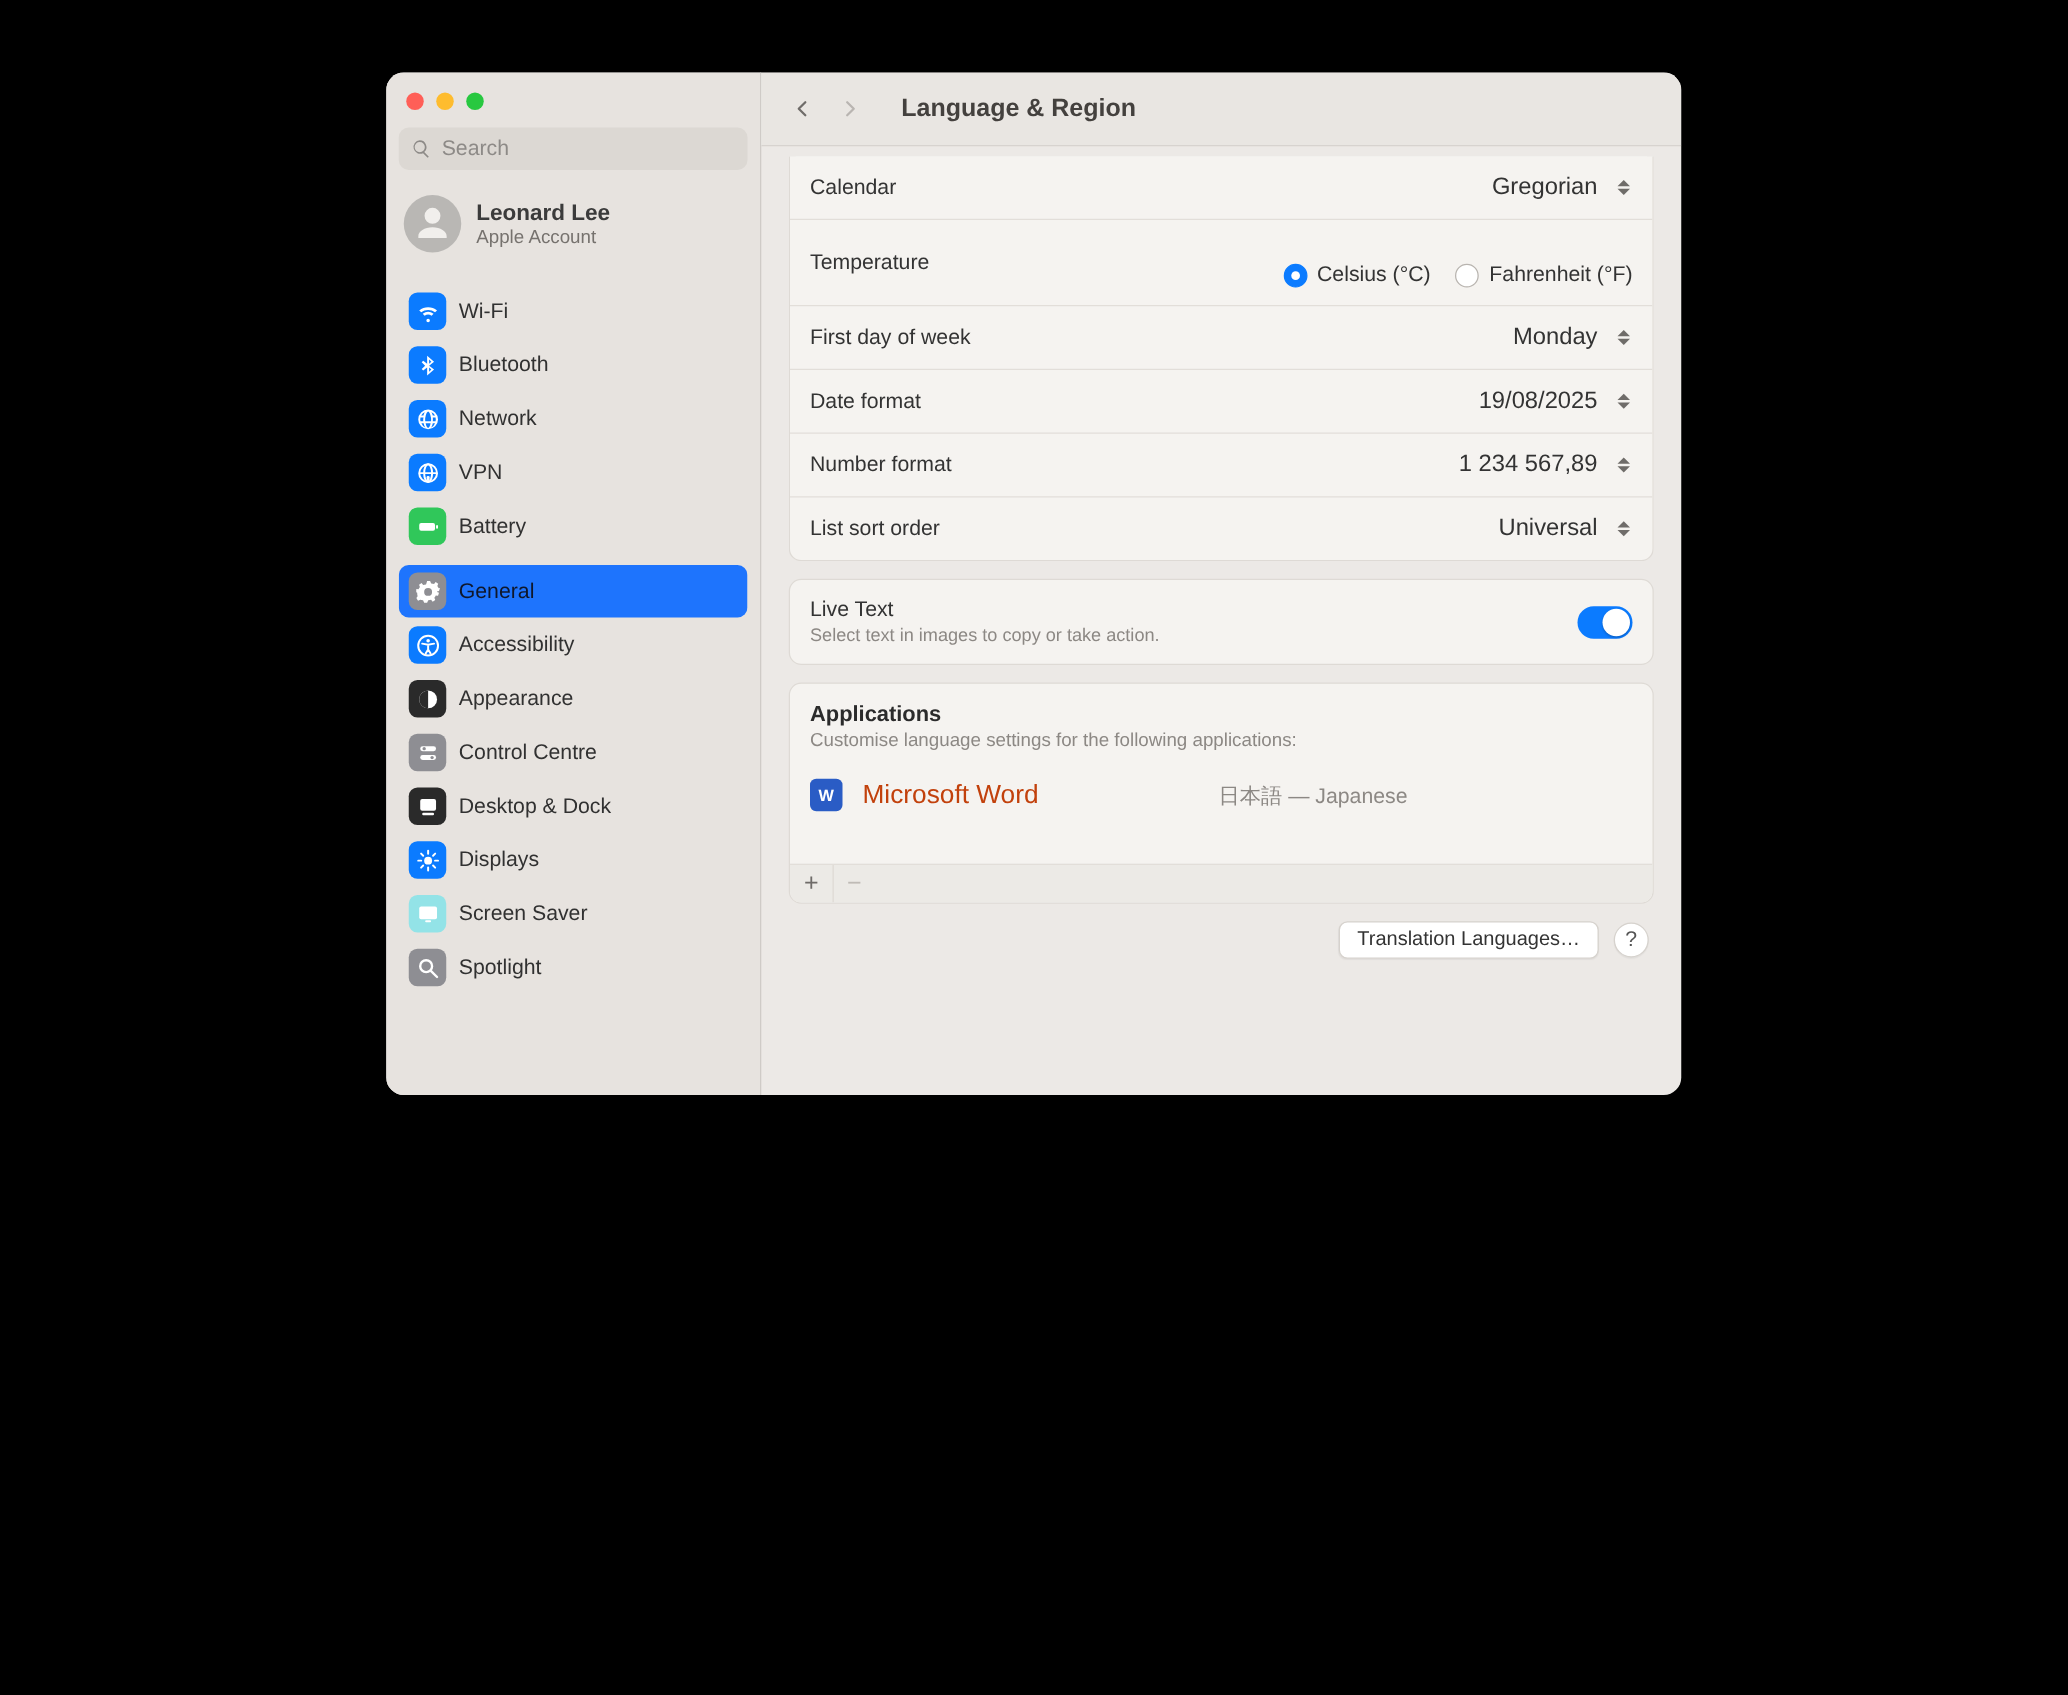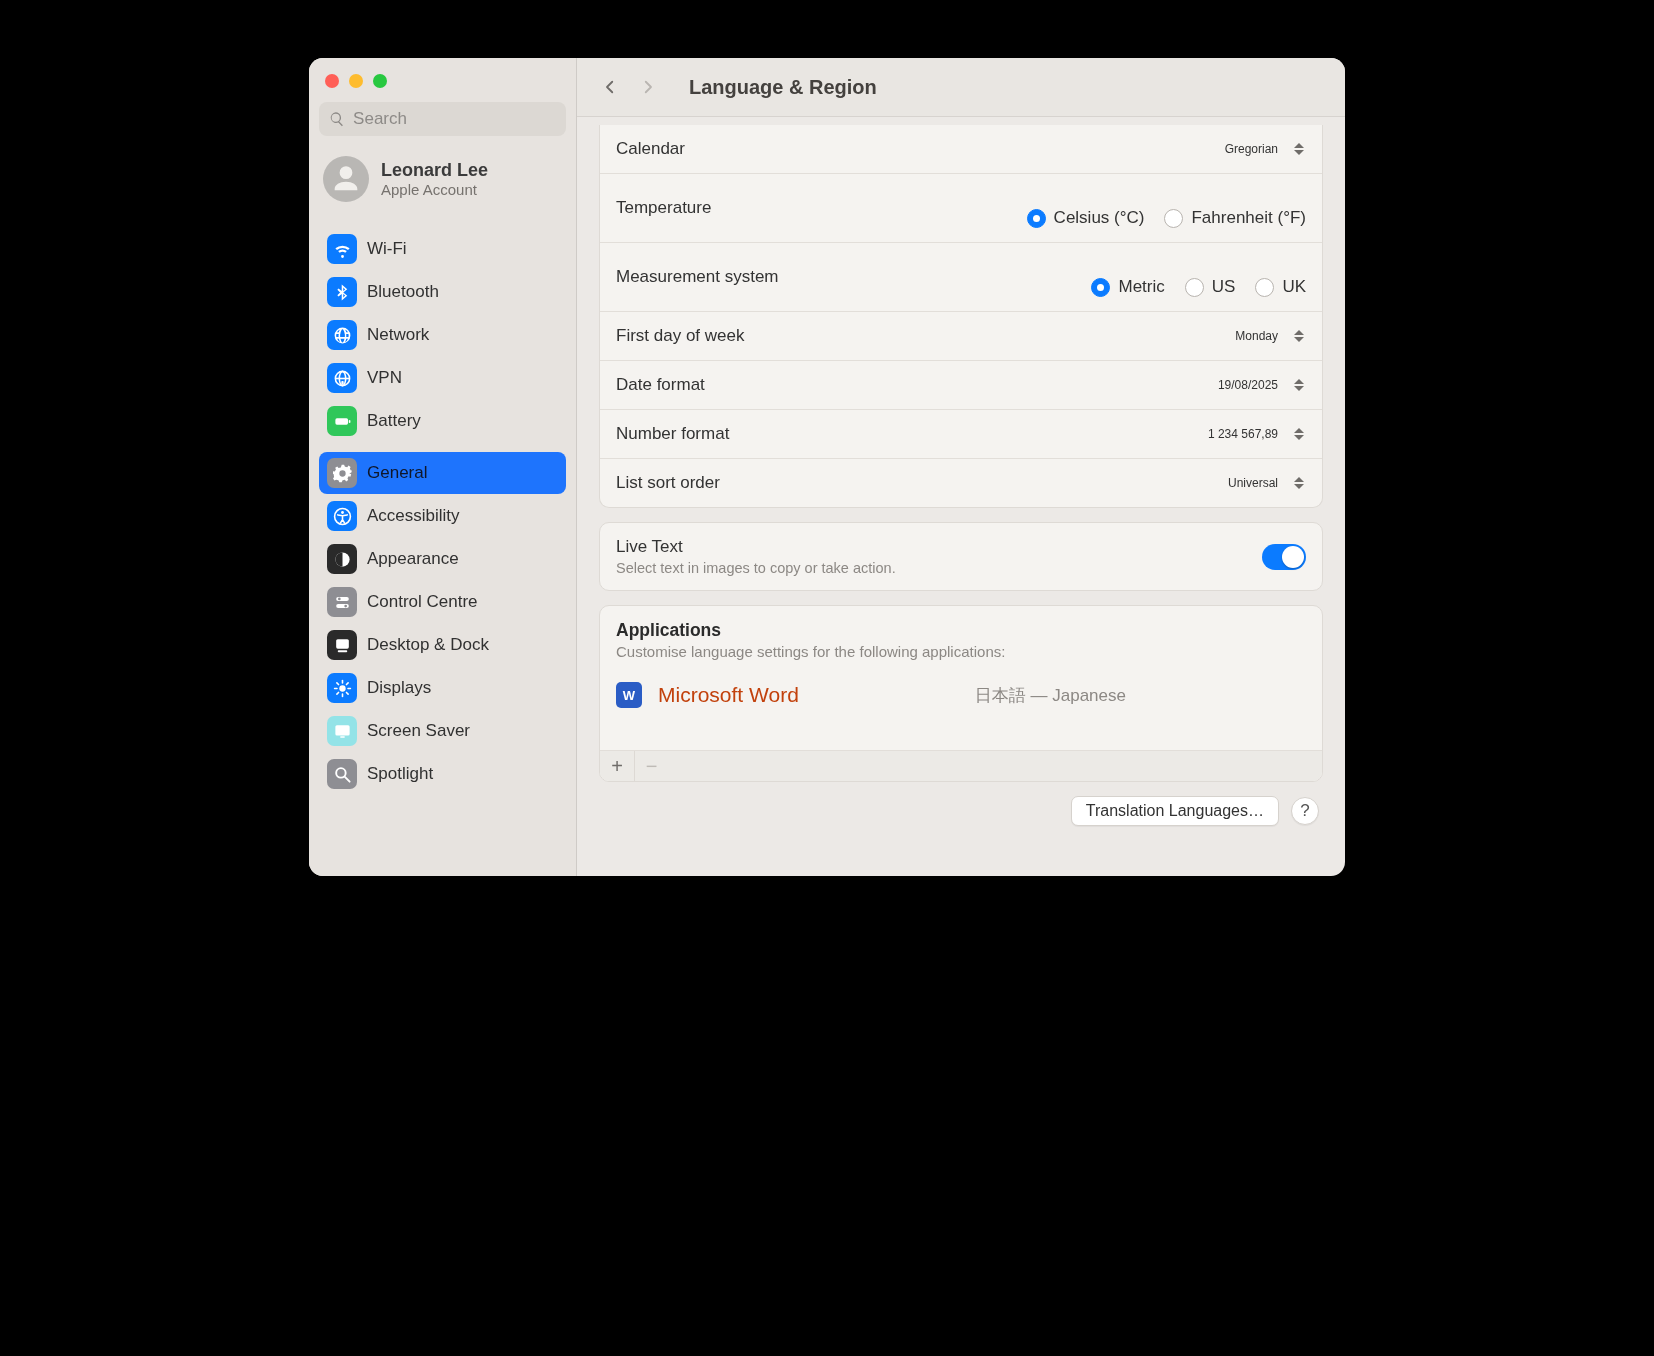--- a/index.html
+++ b/index.html
@@ -19,21 +19,21 @@
     background: #ece9e6;
     border-radius: 14px;
     box-shadow: 0 25px 60px rgba(0,0,0,.55);
     display: flex;
     overflow: hidden;
     margin-top: 58px;
   }
 
   
   .sidebar {
-    width: 268px;
+    width: 300px;
     background: #e7e3df;
     border-right: 1px solid #cfcbc7;
     display: flex;
     flex-direction: column;
     padding: 10px 10px 0 10px;
     overflow: hidden;
   }
   .traffic-lights { display: flex; gap: 10px; padding: 6px 4px 14px 6px; }
   .tl { width: 14px; height: 14px; border-radius: 50%; }
   .tl.red { background:#ff5f57; } .tl.yellow{background:#febc2e;} .tl.green{background:#28c840;}
@@ -104,21 +104,21 @@
     margin-top:14px; overflow:hidden;
   }
   .row {
     display:flex; align-items:center; justify-content:space-between;
     padding:14px 16px; border-top:1px solid #e2ded9;
   }
   .row:first-child { border-top:none; }
   .row-label { font-size:17px; color:#333; }
   .row-sub { font-size:14.5px; color:#8c8884; margin-top:3px; }
   .row-left { display:flex; flex-direction:column; }
-  .row-right { display:flex; align-items:center; gap:10px; font-size:12px; color:#333; }
+  .row-right { display:flex; align-items:center; gap:10px; font-size:19px; color:#333; }
 
   .stepper-icon {
     display:inline-flex; flex-direction:column; gap:0px;
     width:14px; align-items:center; margin-left:4px;
   }
   .stepper-icon::before, .stepper-icon::after {
     content:""; width:0; height:0; border-left:5px solid transparent; border-right:5px solid transparent;
   }
   .stepper-icon::before { border-bottom:5px solid #6f6c69; margin-bottom:2px; }
   .stepper-icon::after  { border-top:5px solid #6f6c69; }
@@ -389,37 +389,20 @@
                 <span class="dot"></span>
                 <span>Celsius (°C)</span>
               </div>
               <div class="radio">
                 <span class="dot"></span>
                 <span>Fahrenheit (°F)</span>
               </div>
             </div>
         </div>
 
-        <div class="row">
-          <span class="row-label">Measurement system</span>
-          <div class="radio-grp" id="meas-radios">
-              <div class="radio checked">
-                <span class="dot"></span>
-                <span>Metric</span>
-              </div>
-              <div class="radio">
-                <span class="dot"></span>
-                <span>US</span>
-              </div>
-              <div class="radio">
-                <span class="dot"></span>
-                <span>UK</span>
-              </div>
-            </div>
-        </div>
 
         <div class="row">
           <span class="row-label">First day of week</span>
           <span class="row-right">
             <span>Monday</span>
             <span class="stepper-icon"></span>
           </span>
         </div>
 
         <div class="row">

